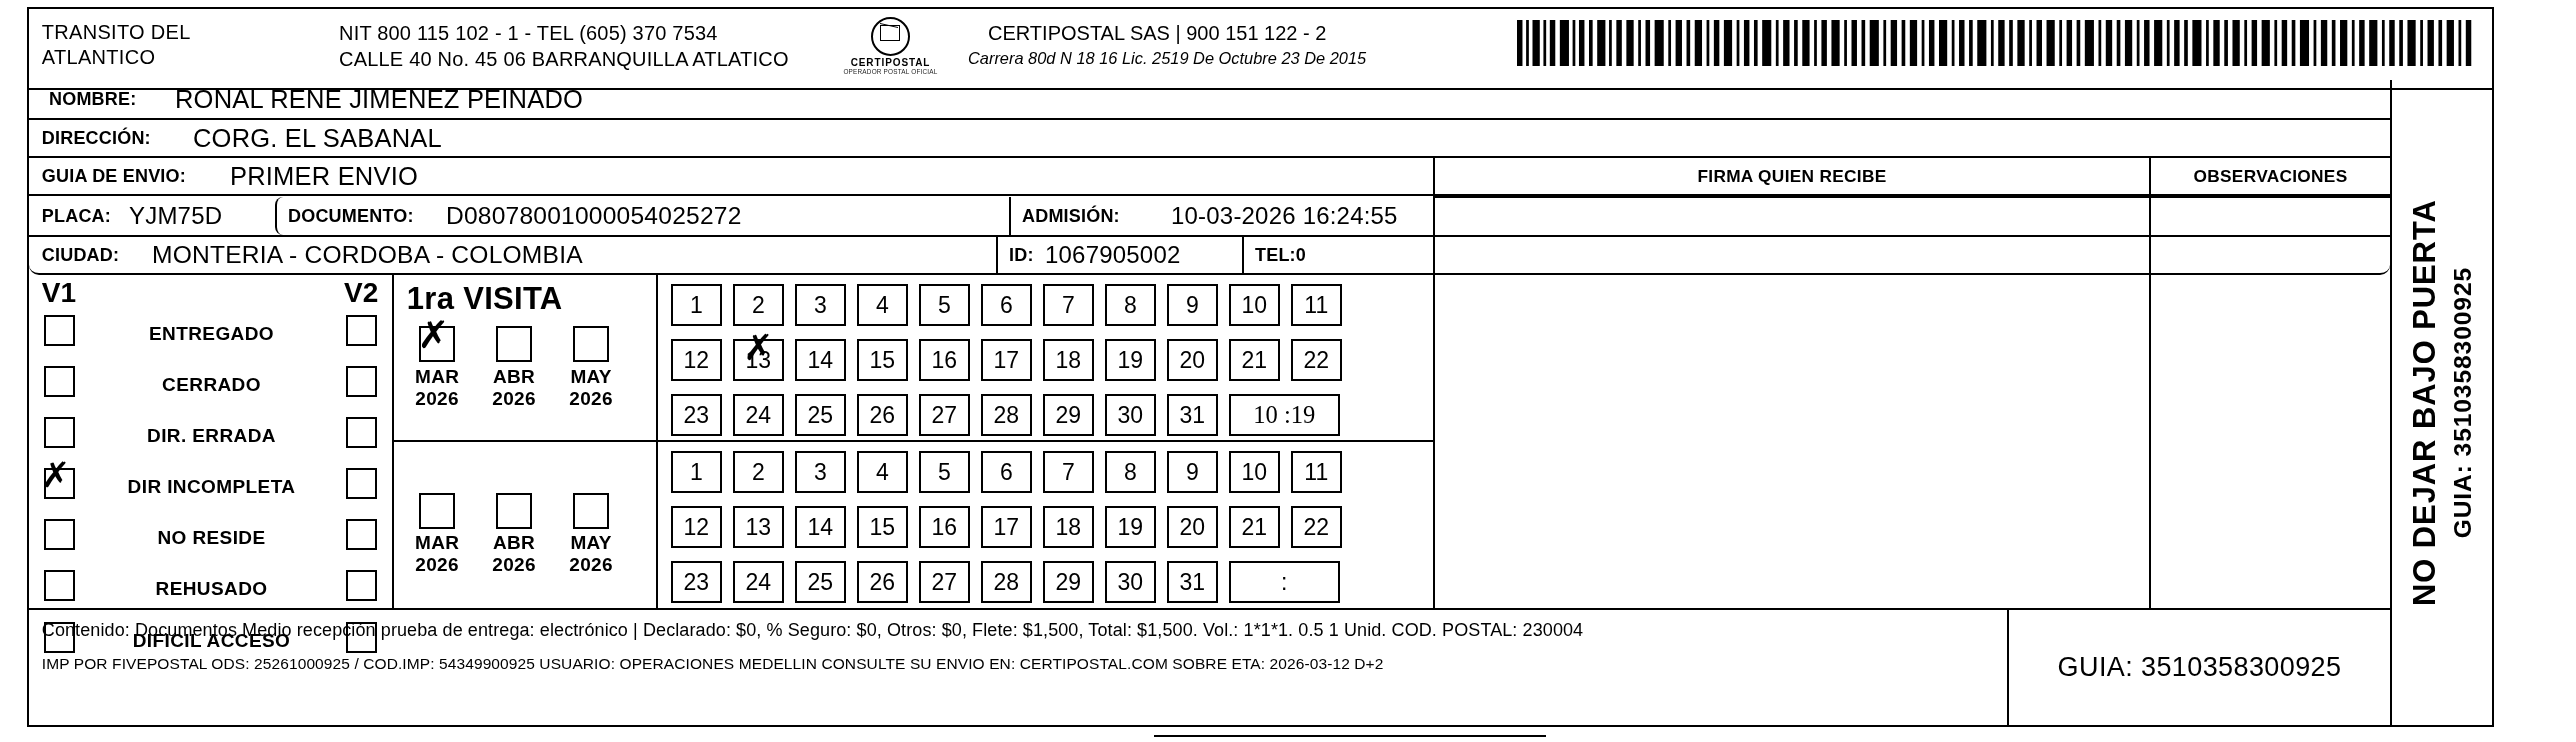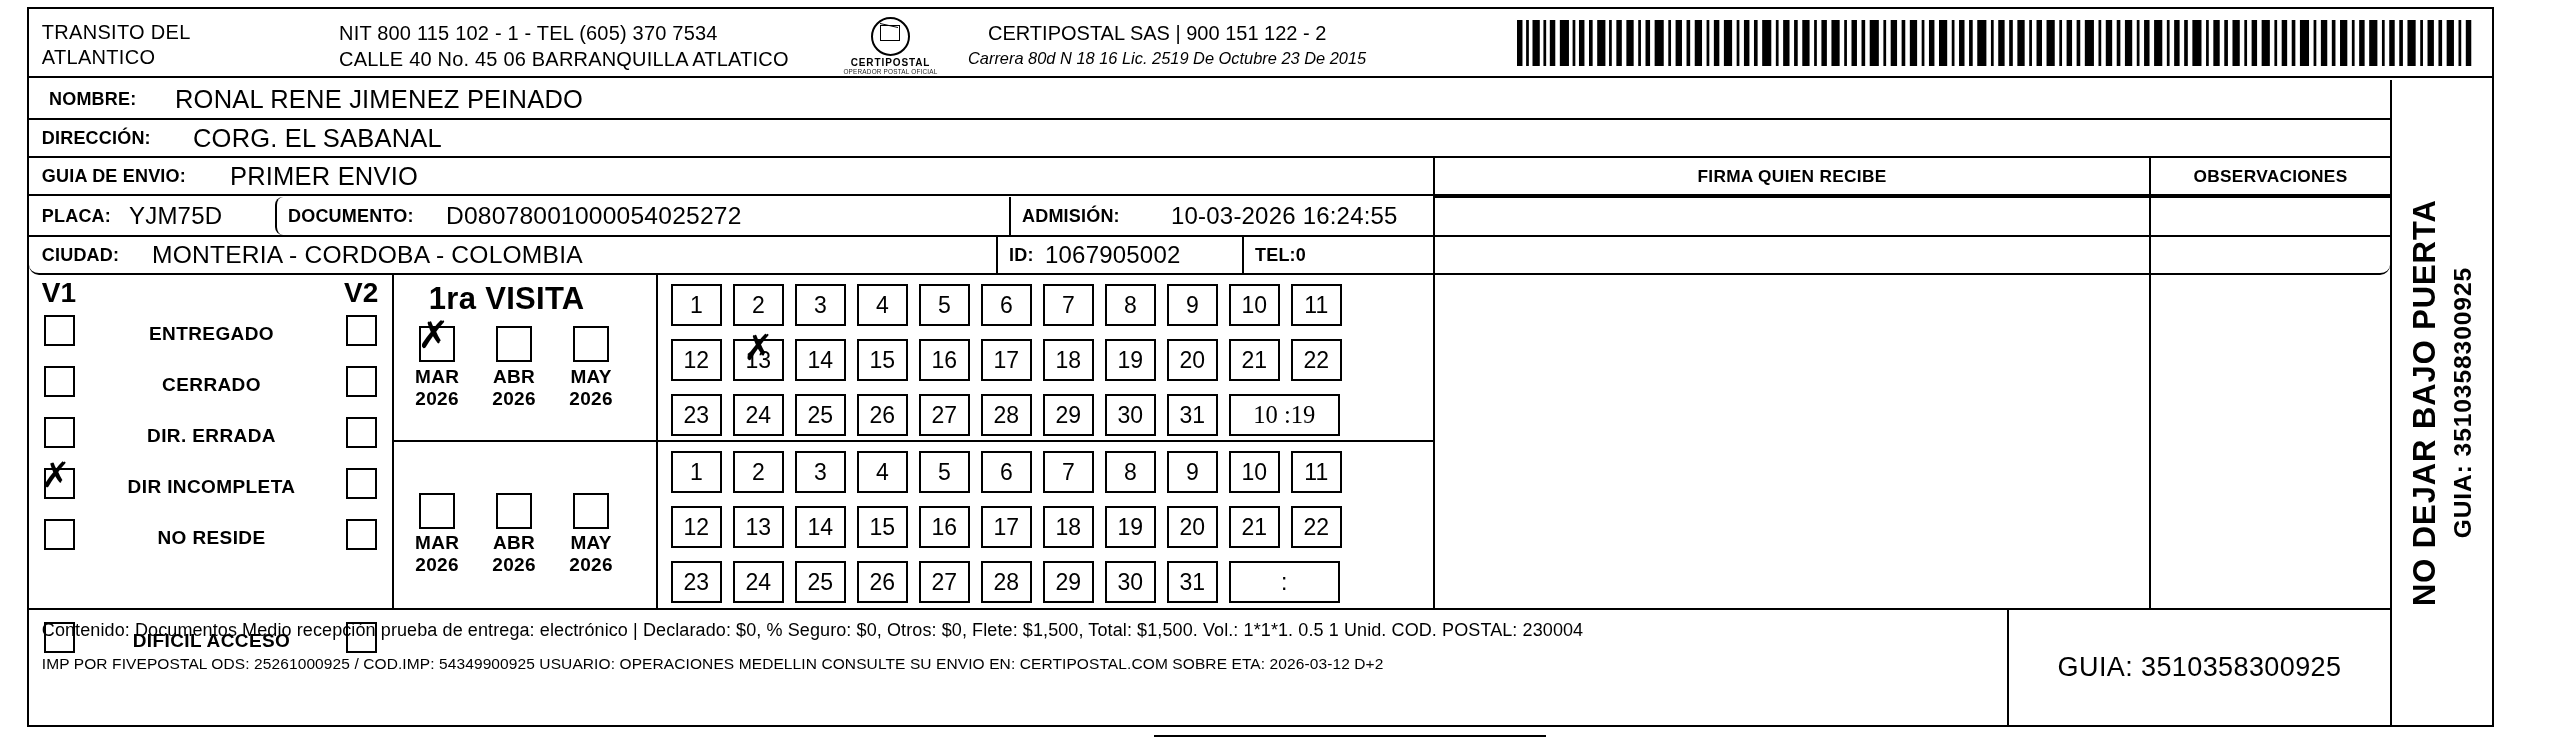--- a/index.html
+++ b/index.html
@@ -26,21 +26,21 @@
     top: 7.3px;
     width: 2467px;
     height: 720px;
     border: 2.7px solid #000;
     box-sizing: border-box;
     background: #fff;
   }
   
   .header {
     position: relative;
-    height: 69px;
+    height: 81px;
     border-bottom: 2.7px solid #000;
     box-sizing: border-box;
     padding-left: 16px;
   }
   .hdr-left {
     position: absolute;
     left: 12.8px;
     top: 11px;
     font-size: 20px;
     line-height: 1.25;
@@ -324,21 +324,21 @@
     height: 100%;
     border-right: 2.7px solid #000;
     box-sizing: border-box;
   }
   .visit-half {
     position: absolute;
     left: 0; right: 0;
     height: 50%;
     box-sizing: border-box;
   }
-  .visit-half.top { top: 0; border-bottom: 2.7px solid #000; padding-left: 22px; }
+  .visit-half.top { top: 0; border-bottom: 2.7px solid #000; }
   .visit-half.bottom { top: 50%; }
   .visit-title {
     font-size: 31px;
     font-weight: bold;
     padding: 5.5px 0 0 12.8px;
     letter-spacing: 0.3px;
   }
   .month-boxes {
     position: absolute;
     left: 14.6px;
@@ -694,20 +694,25 @@
             <div class="status-name">DIR INCOMPLETA</div>
             <div class="chk right"></div>
           </div>
 
           <div class="status-row" style="top:244px;">
             <div class="chk left"></div>
             <div class="status-name">NO RESIDE</div>
             <div class="chk right"></div>
           </div>
 
+          <div class="status-row" style="top:295px;">
+            <div class="chk left"></div>
+            <div class="status-name">REHUSADO</div>
+            <div class="chk right"></div>
+          </div>
 
           <div class="status-row" style="top:347px;">
             <div class="chk left"></div>
             <div class="status-name">DIFICIL ACCESO</div>
             <div class="chk right"></div>
           </div>
         </div>
 
         <div class="visit-block">
           <div class="visit-half top">

